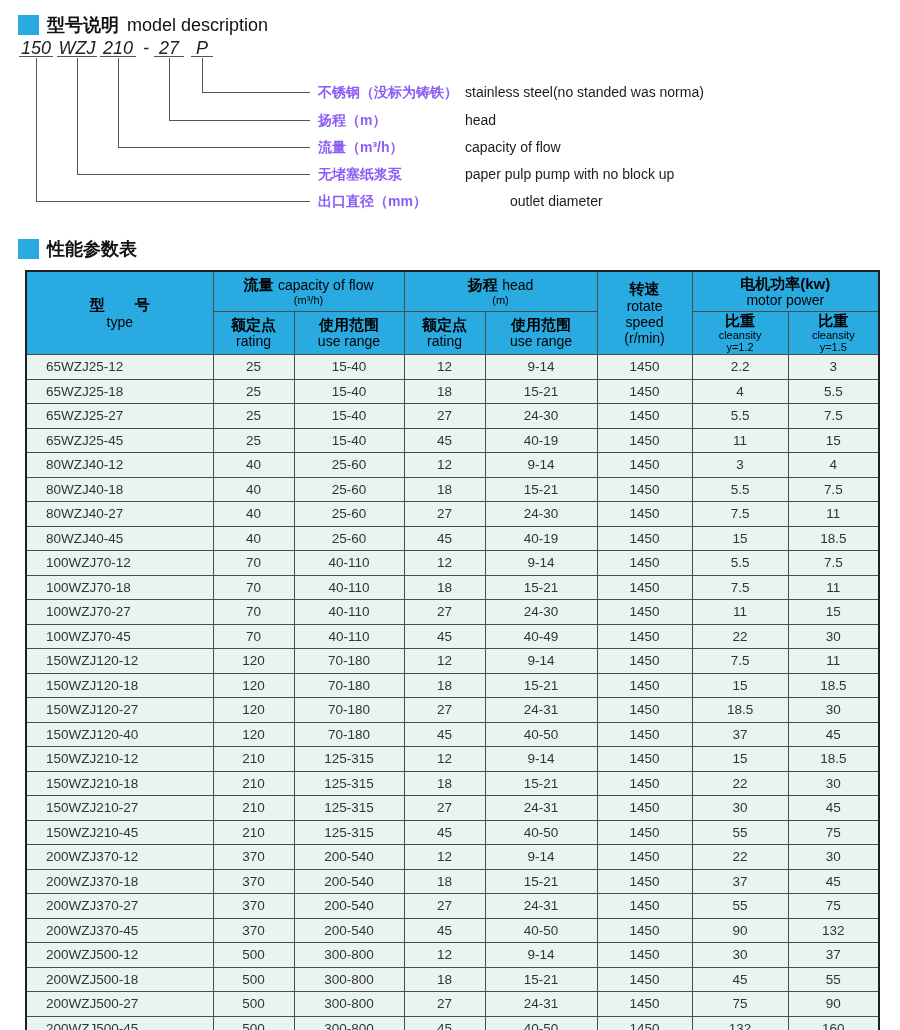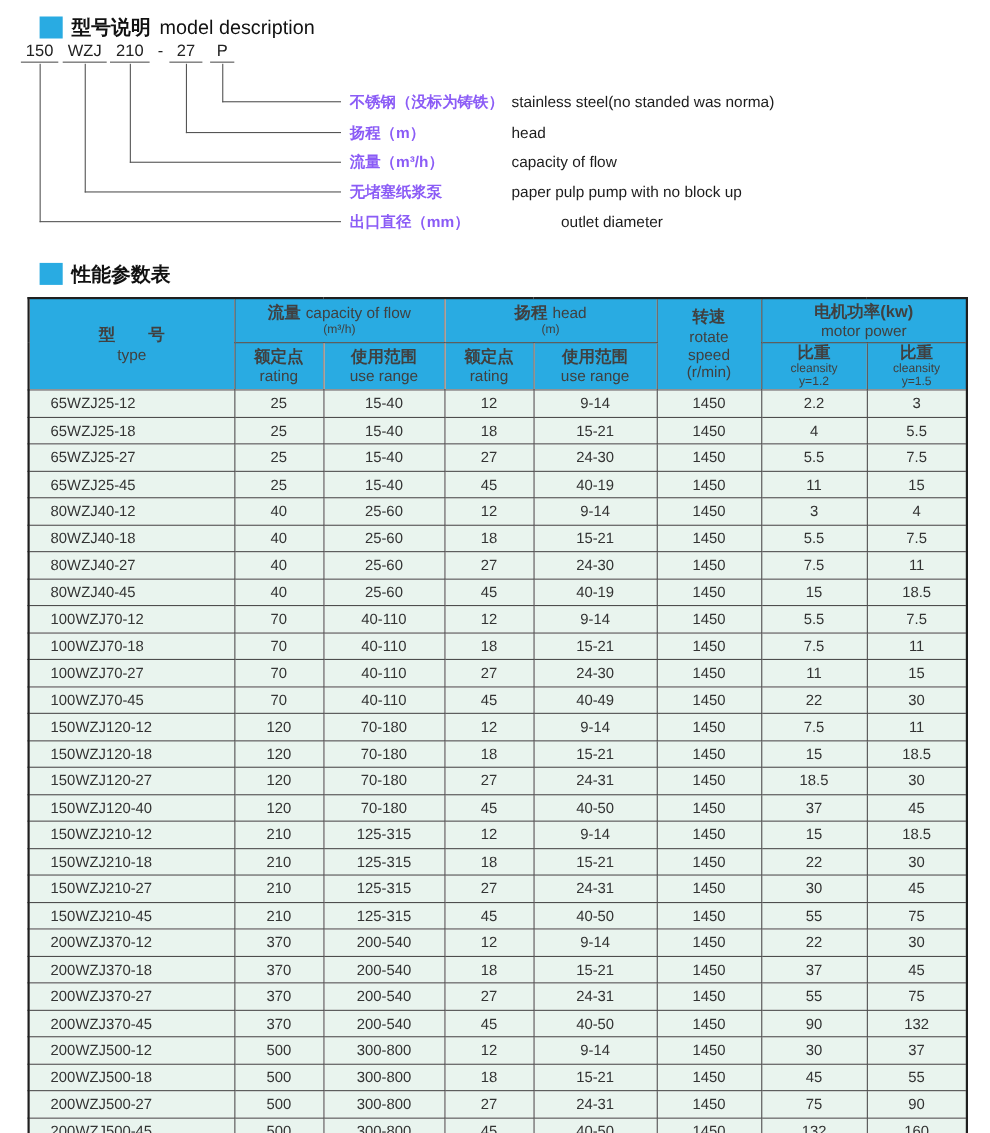--- a/index.html
+++ b/index.html
@@ -7,41 +7,41 @@
     --row-bg:#e9f4ee;
     --border-dark:#1f1f1f;
     --border-mid:#4d4d4d;
     --text:#2e2e2e;
   }
   *{margin:0;padding:0;box-sizing:border-box;}
   html,body{width:900px;height:1030px;background:#ffffff;overflow:hidden;
     font-family:"Liberation Sans","DejaVu Sans",sans-serif;color:var(--text);}
 
   
-  .sec-title{display:flex;align-items:center;gap:8px;padding-left:36px;}
+  .sec-title{display:flex;align-items:center;gap:8px;padding-left:18px;}
   .sec-title .sq{width:21px;height:20px;background:var(--accent);flex:0 0 auto;}
   .sec-title .zh{font-size:18px;font-weight:bold;color:#111;}
   .sec-title .en{font-size:18px;color:#111;}
   #title1{padding-top:12px;height:38px;}
   #title2{margin-top:18px;height:30px;}
 
   
   #diagram{position:relative;height:178px;}
   .code-part{position:absolute;top:0;height:17px;text-align:center;
-    font-size:15px;color:#222;border-bottom:1.5px solid #555;padding-bottom:18px;}
+    font-size:18px;color:#222;border-bottom:1.5px solid #555;padding-bottom:18px;font-style:italic;}
   .code-part.nounder{border-bottom:none;}
   .conn{position:absolute;border-left:1.5px solid #555;border-bottom:1.5px solid #555;}
   .dlabel-zh{position:absolute;left:318px;font-size:14px;font-weight:bold;color:#8b5cf6;white-space:nowrap;}
   .dlabel-en{position:absolute;left:465px;font-size:14px;color:#1c1c1c;white-space:nowrap;}
 
   
   table{border-collapse:collapse;table-layout:fixed;width:853px;margin:6px 0 0 25px;
     border:2px solid var(--border-dark);}
   th,td{border:1px solid var(--border-mid);overflow:hidden;}
-  thead th{background:var(--accent);color:#404040;font-weight:normal;
+  thead th{background:var(--accent);color:#000000;font-weight:normal;
     text-align:center;vertical-align:middle;line-height:1.15;}
   thead tr.r1 th{height:40px;}
   thead tr.r2 th{height:35px;}
   .h-zh{font-size:15px;font-weight:bold;}
   .h-en{font-size:14px;}
   .h-sub{font-size:11px;}
   .h-small{font-size:15px;font-weight:bold;}
   tbody td{background:var(--row-bg);height:24.5px;text-align:center;
     font-size:13.5px;color:#333;}
   tbody td.c-type{text-align:left;padding-left:19px;}

